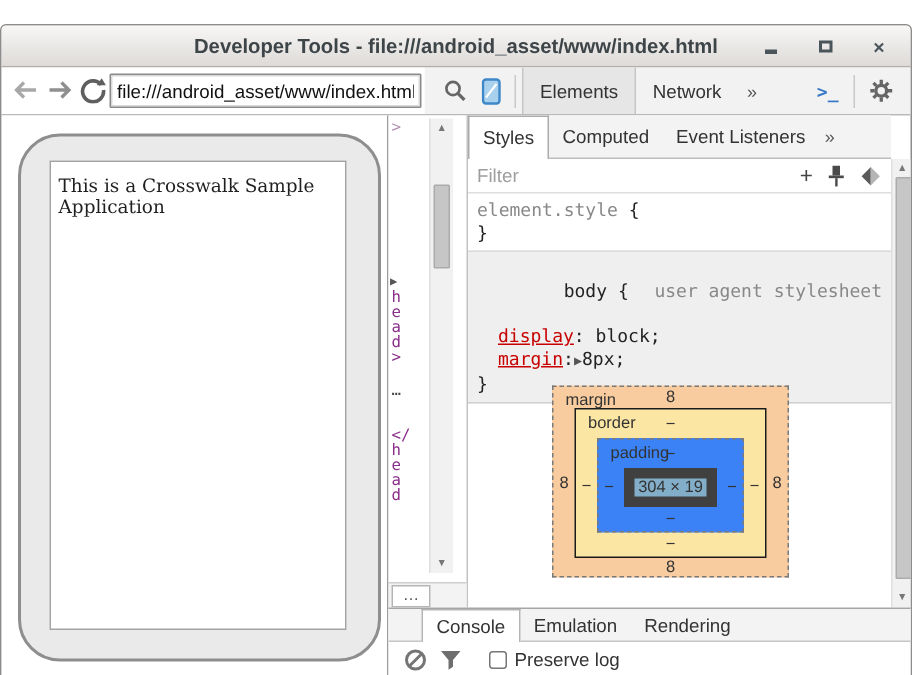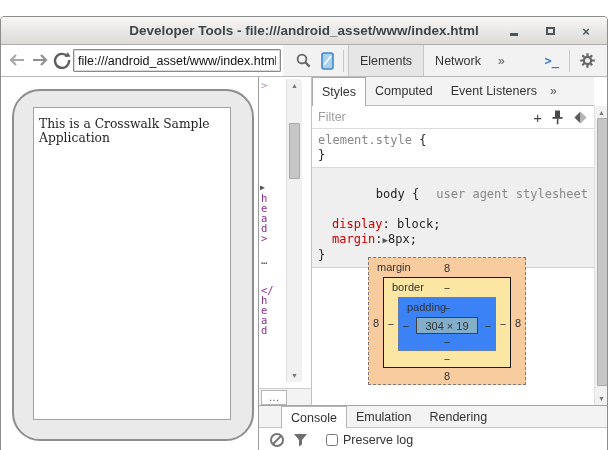--- a/index.html
+++ b/index.html
@@ -74,36 +74,36 @@
   .filter-input::placeholder { color:#9E9E9E; }
   .f-icons { display:flex; align-items:center; gap:9px; }
   .plus { font-size:15px; color:#444; line-height:1; position:relative; }
   .plus i { position:absolute; right:-5px; bottom:-1px; font-style:normal; font-size:6px; color:#444; }
 
   .css { font-family:"DejaVu Sans Mono",monospace; font-size:12px; line-height:15px; color:#222; }
   .css-block { padding:4px 6px; }
   .css-line { white-space:pre; }
   .css-line.ind { padding-left:14px; }
   .sel-gray { color:#888; }
-  .prop { color:#C80000; }
+  .prop { color:#C80000;text-decoration:underline; }
   .origin { color:#888; float:right; }
   .body-rule { background:#EFEFEF; border-top:1px solid #DADADA; border-bottom:1px solid #D0D0D0; }
   .tri { color:#555; font-size:9px; }
 
   
   .bm { position:absolute; left:56px; top:180px; width:158px; height:128px; font-size:11px; color:#333;
         border:1px dashed #7A7A7A; display:flex; flex-direction:column; }
   .ring-top { position:relative; height:19px; display:flex; align-items:center; justify-content:center; }
   .ring-top .lbl { position:absolute; left:8px; top:3px; }
   .ring-mid { flex:1; display:flex; align-items:stretch; }
   .ring-side { width:14px; display:flex; align-items:center; justify-content:center; }
   .ring-bot { height:16px; display:flex; align-items:center; justify-content:center; }
   .bm-border { flex:1; border:1px solid #1A1A1A; display:flex; flex-direction:column; }
   .bm-padding { flex:1; border:1px dashed #7A7A7A; display:flex; flex-direction:column; }
-  .bm-content { flex:1; margin:0 3px 0 3px; border:1px solid #404040; display:flex; align-items:center; justify-content:center;text-align:center; }
+  .bm-content { flex:1; margin:0 3px 0 3px; border:7px solid #404040; display:flex; align-items:center; justify-content:center;text-align:center; }
 
   
   .drawer { position:absolute; left:258px; top:388px; width:350px; height:62px; background:#fff; border-top:1px solid #A5A5A5; }
   .dr-tabs { height:22px; background:#F3F3F3; border-bottom:1px solid #C6C6C6; display:flex; align-items:stretch; padding-left:22px; font-size:12.5px; color:#333; }
   .dr-tab { display:flex; align-items:center; padding:0 9px; }
   .dr-tab.sel { background:#fff; border:1px solid #B5B5B5; border-bottom:none; margin-bottom:-1px; }
   .dr-toolbar { height:25px; display:flex; align-items:center; border-bottom:1px solid #DDD; padding-left:10px; gap:8px; }
   .frame-sel { display:flex; align-items:center; gap:7px; font-size:12.5px; color:#333; margin-left:8px; }
   .caret { font-size:7px; color:#333; }
   .pl { display:flex; align-items:center; gap:5px; margin-left:10px; font-size:12.5px; color:#333; }

